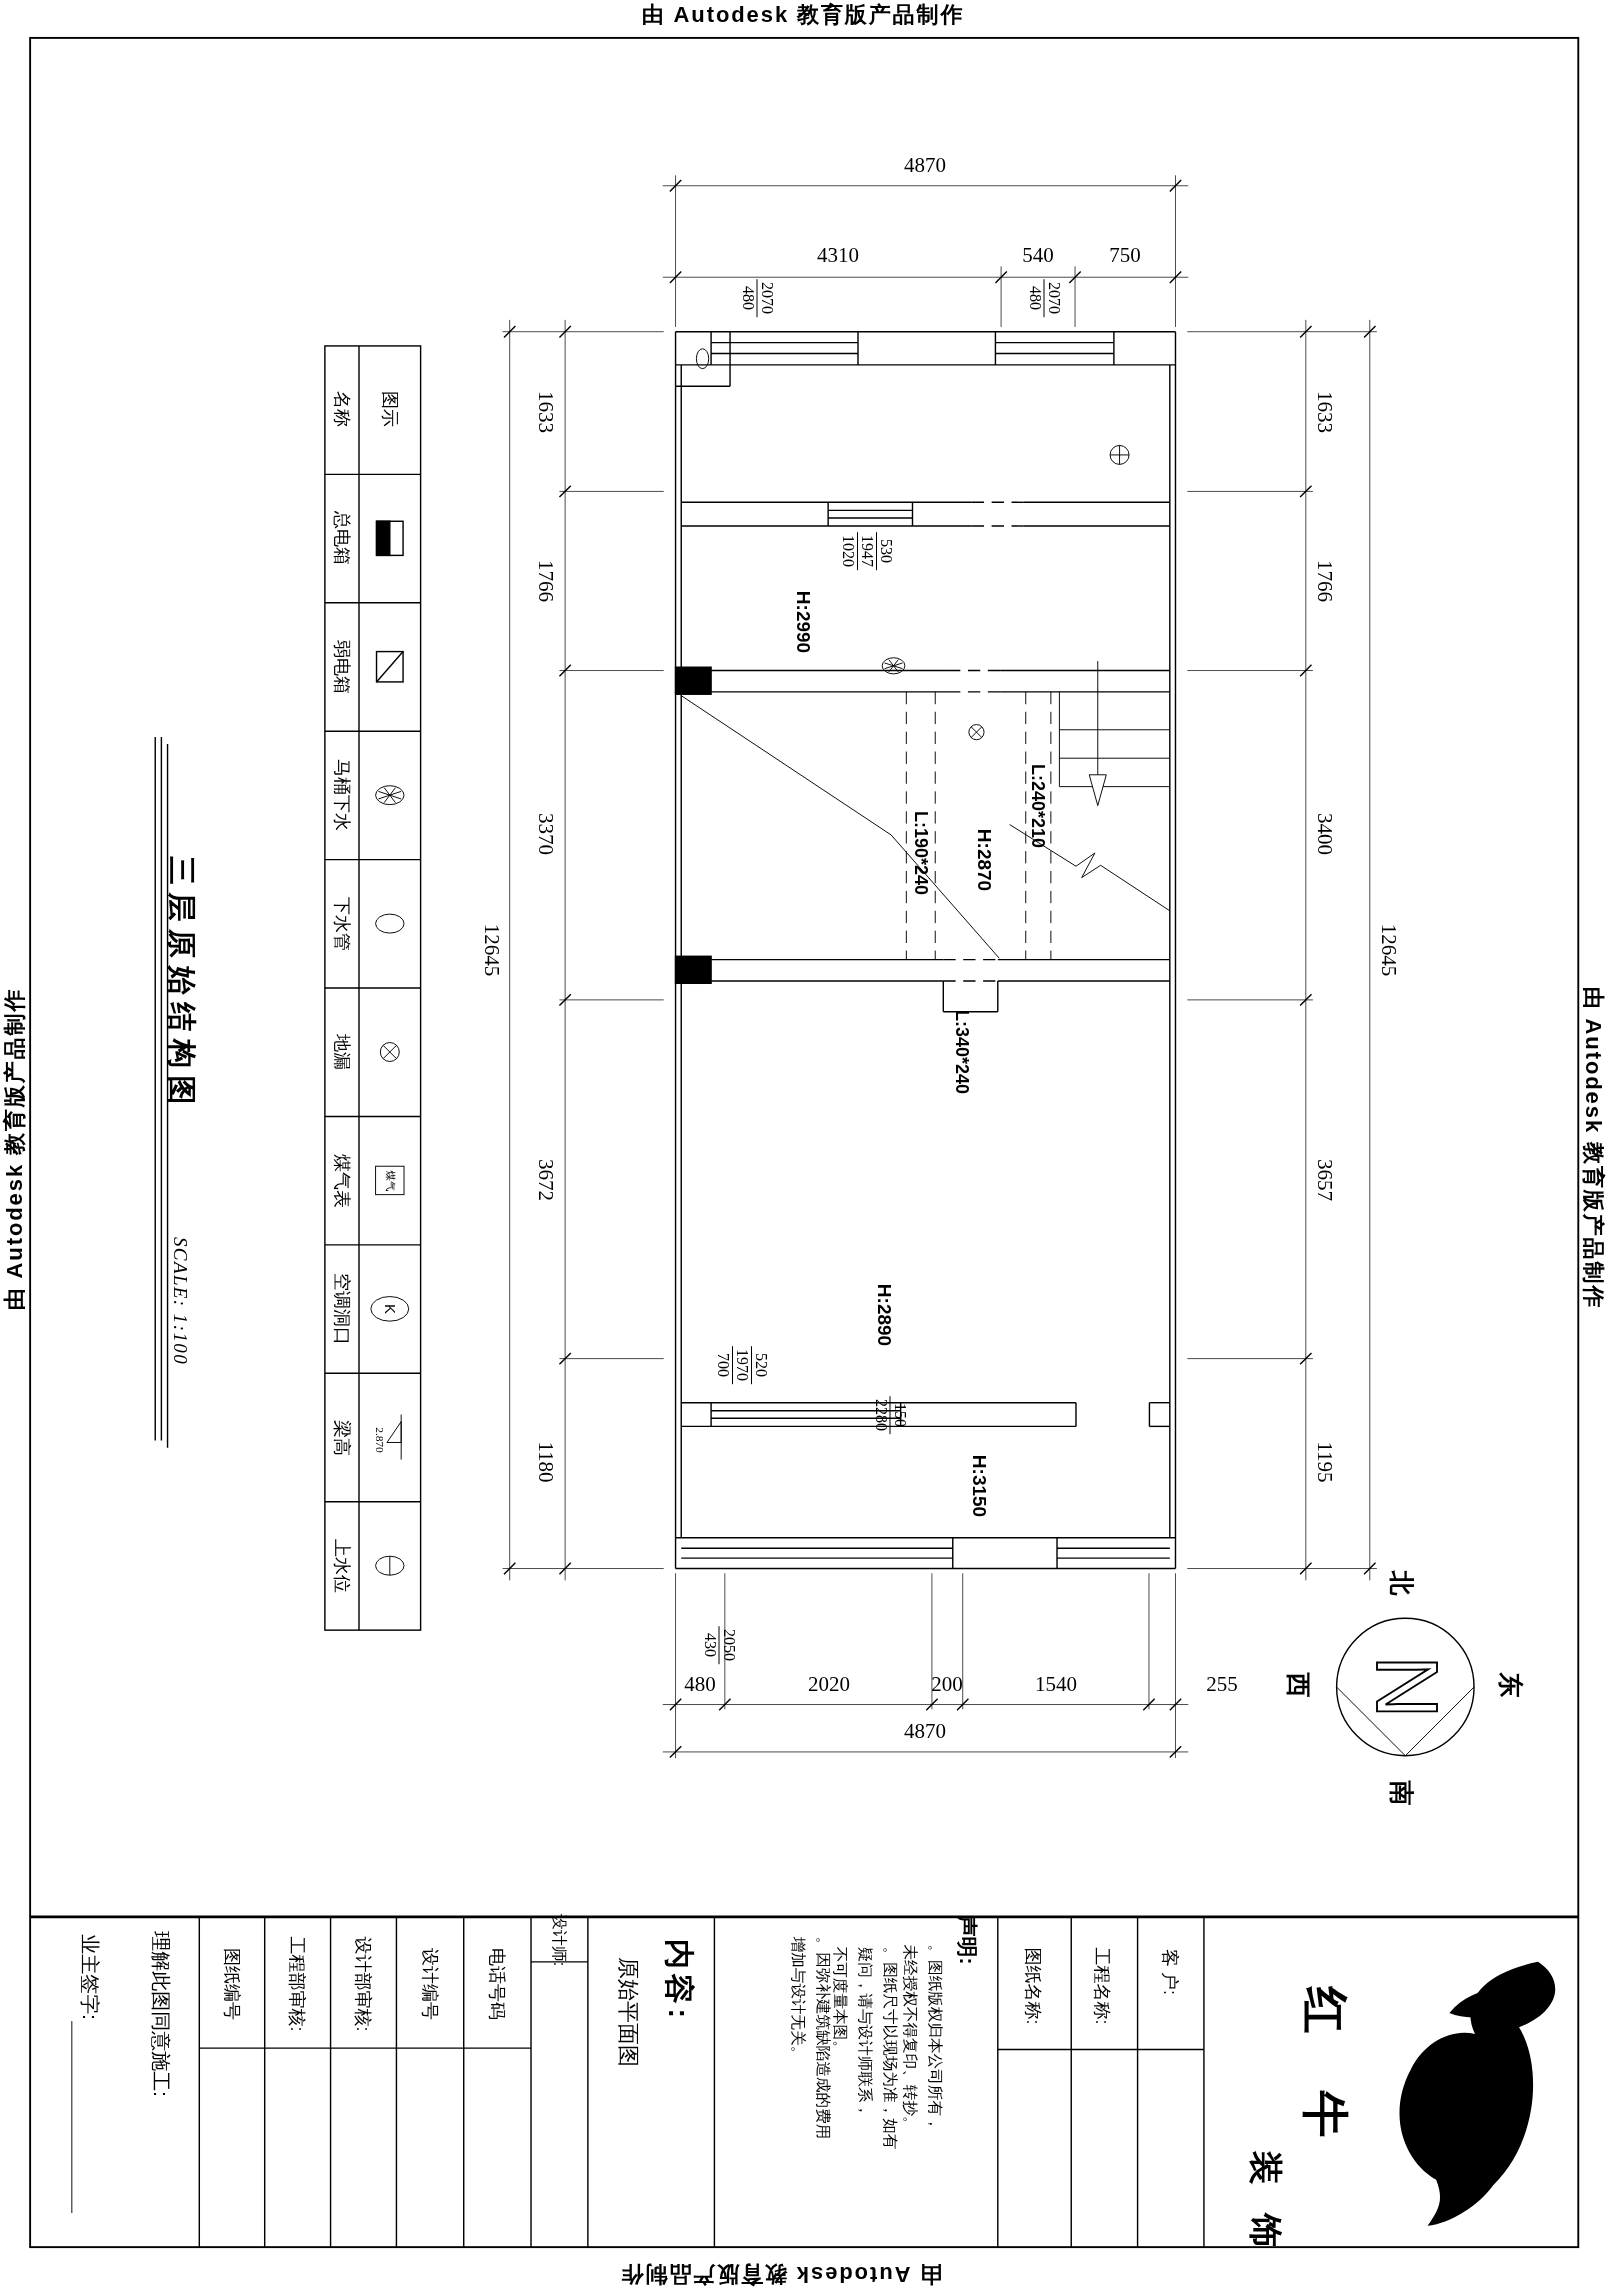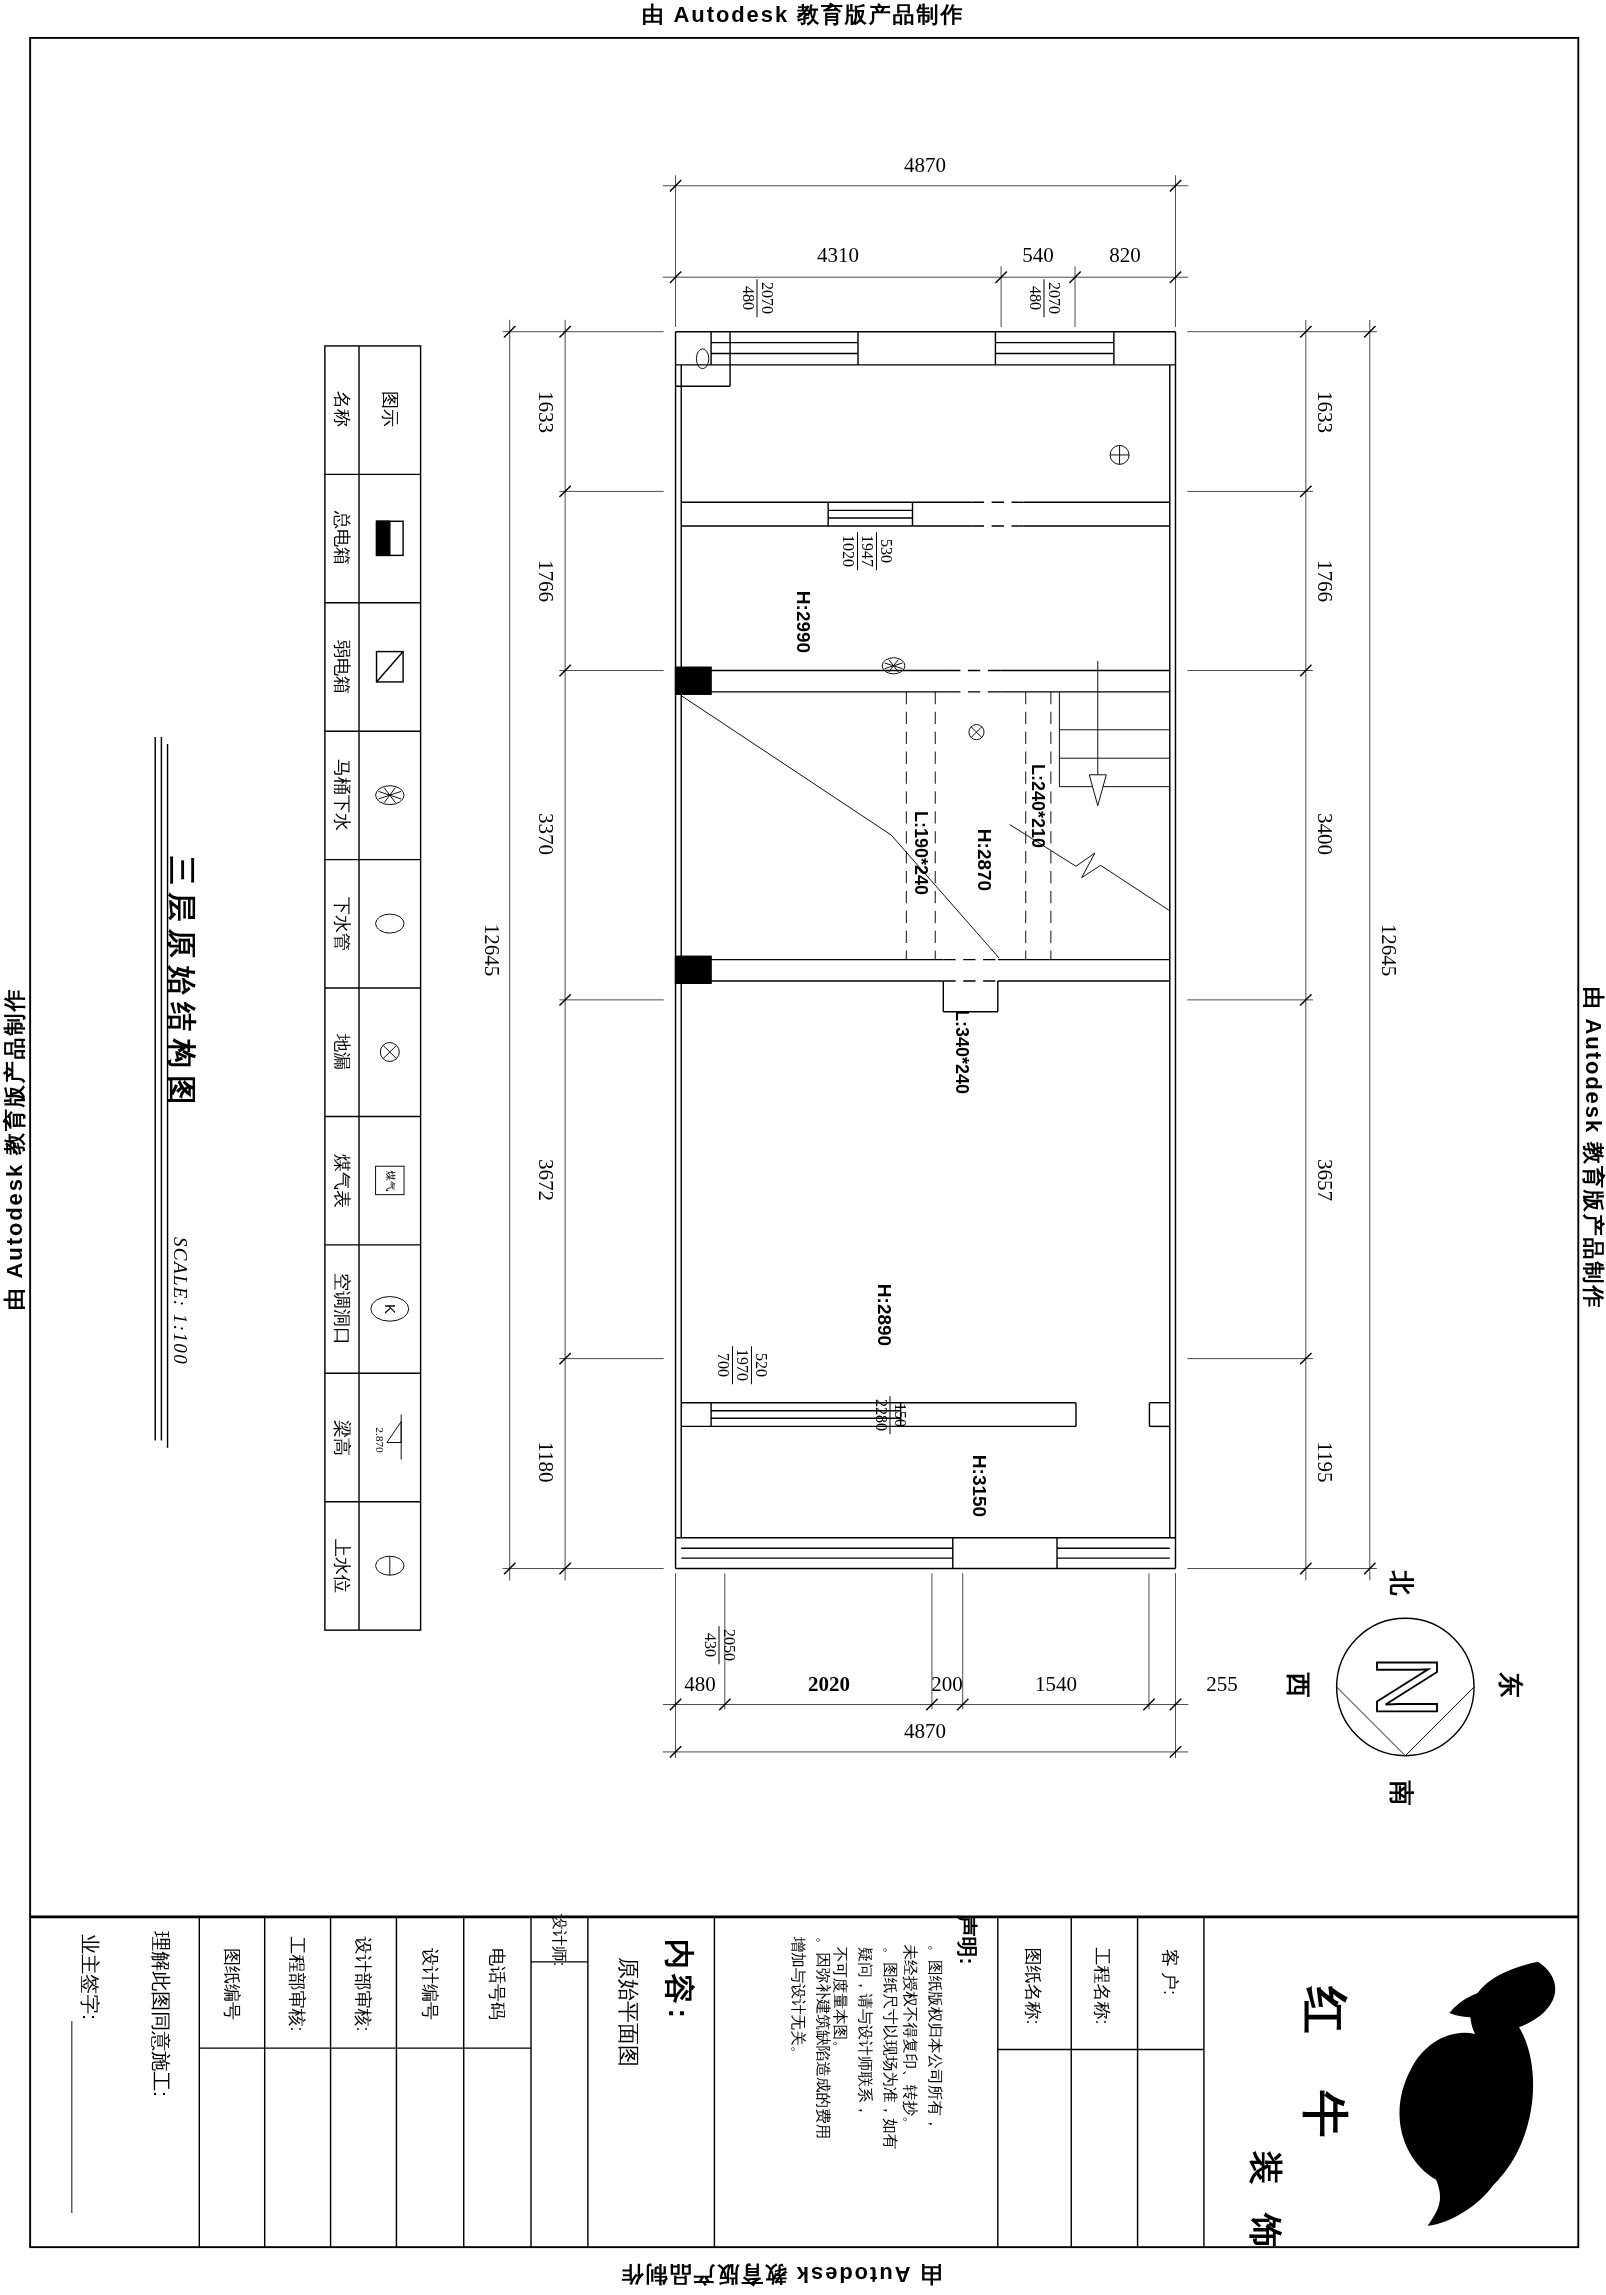--- a/index.html
+++ b/index.html
@@ -335,24 +335,24 @@
 <div class="t r90 legname" style="left:342px;top:1309px;">空调洞口</div>
 <div class="t r90 legname" style="left:342px;top:1438px;">梁高</div>
 <div class="t r90 legname" style="left:342px;top:1566px;">上水位</div>
 <div class="t r90" style="left:390px;top:1181px;font-size:10.4px;">煤气</div>
 <div class="t r90" style="left:390px;top:1309px;font-size:15px;">K</div>
 <div class="t r90" style="left:379px;top:1440px;font-size:11.4px;font-family:'Liberation Serif',serif;">2.870</div>
 
 <div class="t dim" style="left:925px;top:165px;">4870</div>
 <div class="t dim" style="left:838px;top:255px;">4310</div>
 <div class="t dim" style="left:1038px;top:255px;">540</div>
-<div class="t dim" style="left:1125px;top:255px;">820</div>
+<div class="t dim" style="left:1125px;top:255px;">750</div>
 
 <div class="t dim" style="left:700px;top:1684px;">480</div>
-<div class="t dim" style="left:829px;top:1684px;font-weight:bold;">2020</div>
+<div class="t dim" style="left:829px;top:1684px;">2020</div>
 <div class="t dim" style="left:947px;top:1684px;">200</div>
 <div class="t dim" style="left:1056px;top:1684px;">1540</div>
 <div class="t dim" style="left:1222px;top:1684px;">255</div>
 <div class="t dim" style="left:925px;top:1731px;">4870</div>
 
 <div class="t r90 dim" style="left:546px;top:412px;">1633</div>
 <div class="t r90 dim" style="left:546px;top:581px;">1766</div>
 <div class="t r90 dim" style="left:546px;top:834px;">3370</div>
 <div class="t r90 dim" style="left:546px;top:1180px;">3672</div>
 <div class="t r90 dim" style="left:546px;top:1462px;">1180</div>

